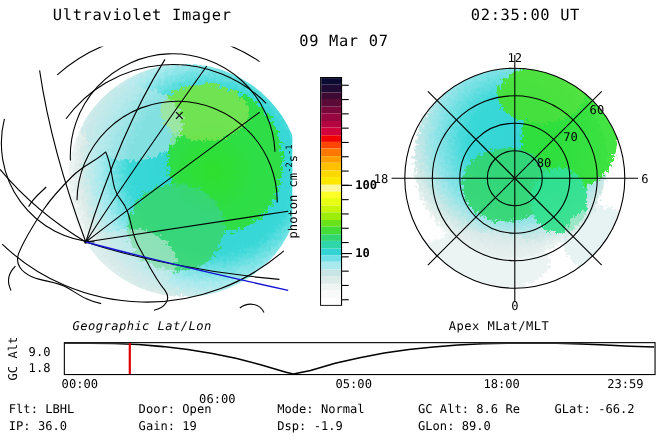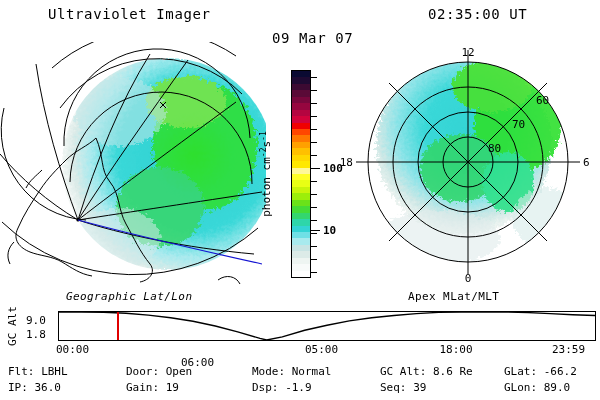--- a/index.html
+++ b/index.html
@@ -282,18 +282,17 @@
         <div class="scell c1"><span>Flt: </span><span>LBHL</span></div>
         <div class="scell c2"><span>Door: </span><span>Open</span></div>
         <div class="scell c3"><span>Mode: </span><span>Normal</span></div>
         <div class="scell c4"><span>GC Alt: </span><span>8.6 Re</span></div>
         <div class="scell c5"><span>GLat: </span><span>-66.2</span></div>
       </div>
     <div class="srow" id="srow2">
         <div class="scell c1"><span>IP: </span><span>36.0</span></div>
         <div class="scell c2"><span>Gain: </span><span>19</span></div>
         <div class="scell c3"><span>Dsp: </span><span>-1.9</span></div>
-        <div class="scell c4"><span>Seq: </span><span>39</span></div>
         <div class="scell c5"><span>GLon: </span><span>89.0</span></div>
       </div>
   </div>
 
 </div>
 
 </body></html>

